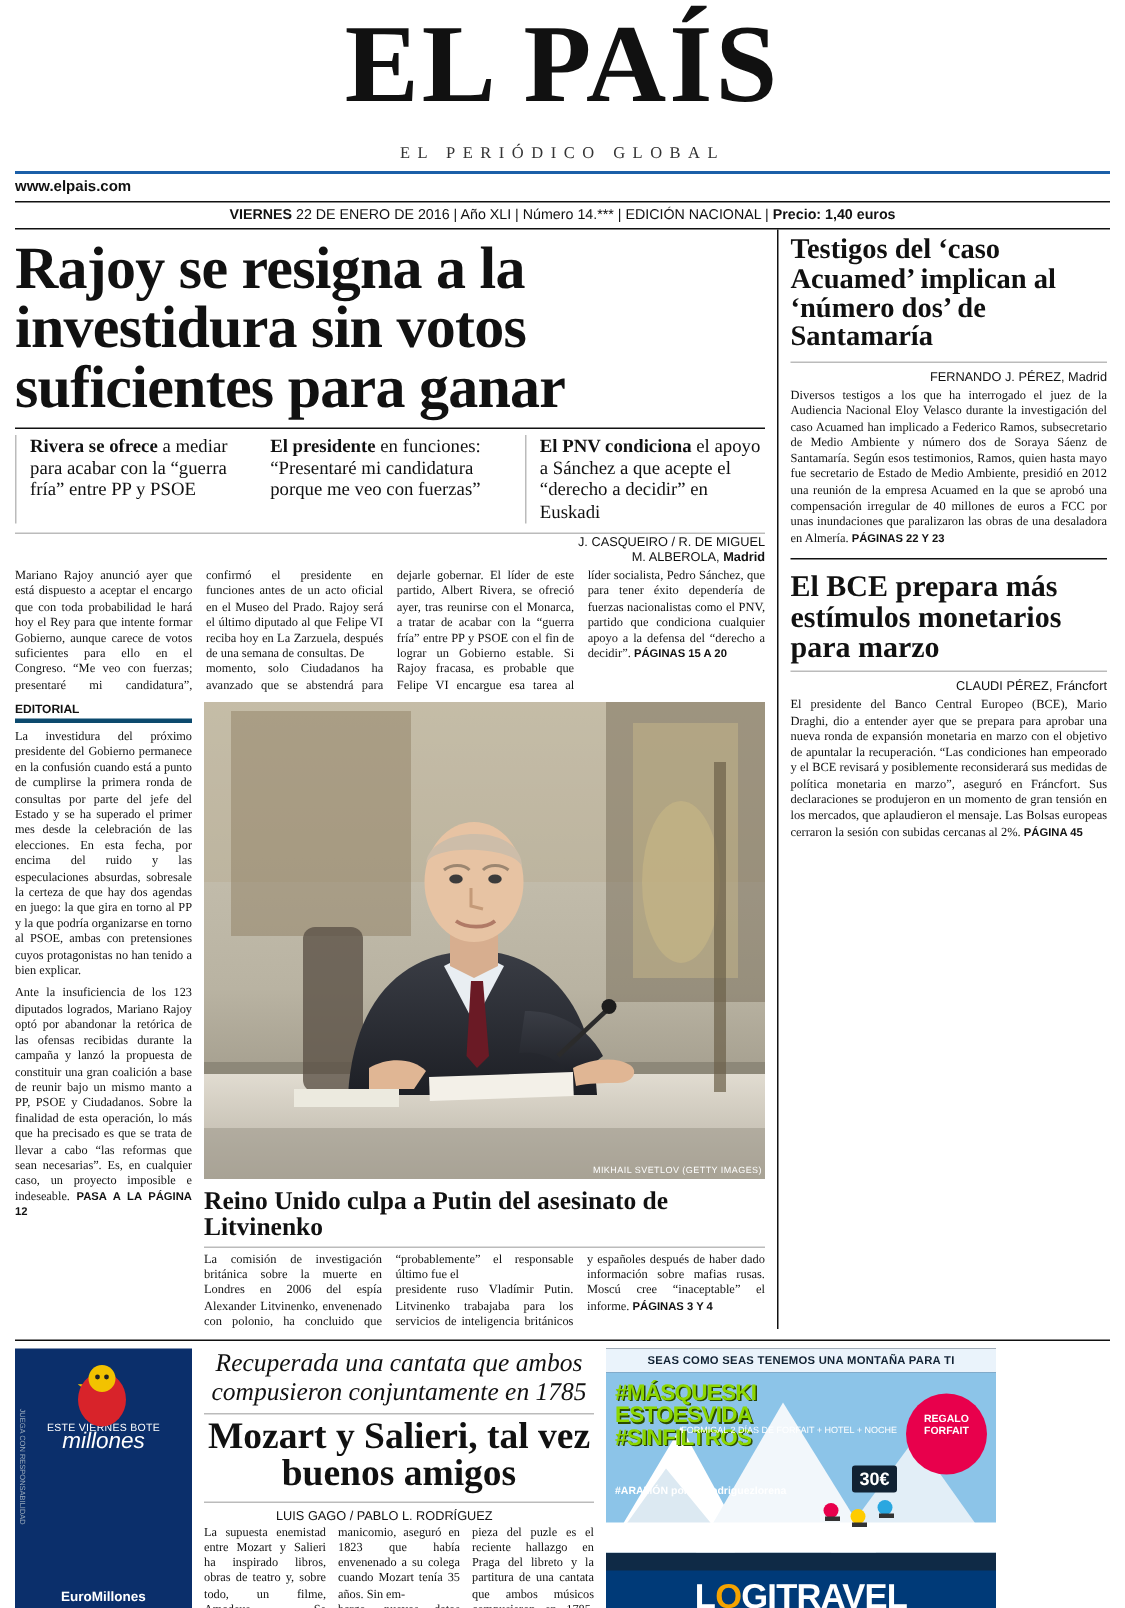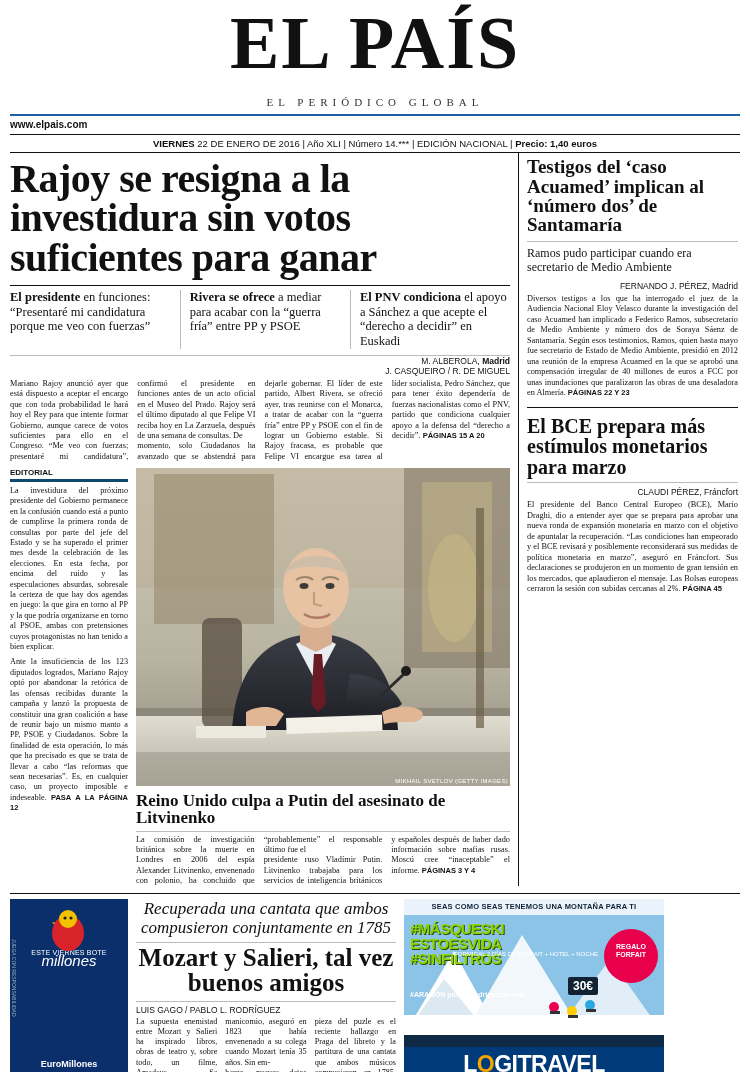--- a/index.html
+++ b/index.html
@@ -202,36 +202,36 @@
   <hr class="rule-thin">
 
   <div class="grid">
 
     <div class="col-left">
 
       <h1 class="headline">Rajoy se resigna a la investidura sin votos suficientes para ganar</h1>
       <hr class="rule-thin">
 
       <div class="subdeck">
+        <div class="sd sep-v" style="padding-left:9px;">
+          <b>Rivera se ofrece</b><span> a mediar para acabar con la “guerra fría” entre PP y PSOE</span>
+        </div>
         <div class="sd">
           <b>El presidente</b><span> en funciones: “Presentaré mi candidatura porque me veo con fuerzas”</span>
         </div>
         <div class="sd sep-v" style="padding-left:9px;">
-          <b>Rivera se ofrece</b><span> a mediar para acabar con la “guerra fría” entre PP y PSOE</span>
-        </div>
-        <div class="sd sep-v" style="padding-left:9px;">
           <b>El PNV condiciona</b><span> el apoyo a Sánchez a que acepte el “derecho a decidir” en Euskadi</span>
         </div>
       </div>
       <hr class="rule-thin2">
 
       <div class="byline">
+        <div>J. CASQUEIRO / R. DE MIGUEL</div>
         <div><span>M. ALBEROLA,</span>
           <b>Madrid</b></div>
-        <div>J. CASQUEIRO / R. DE MIGUEL</div>
       </div>
 
       <div class="cols4">
         <p>Mariano Rajoy anunció ayer que está dispuesto a aceptar el encargo que con toda probabilidad le hará hoy el Rey para que intente formar Gobierno, aunque carece de votos suficientes para ello en el Congreso. “Me veo con fuerzas; presentaré mi candidatura”, confirmó el presidente en funciones antes de un acto oficial en el Museo del Prado. Rajoy será el último diputado al que Felipe VI reciba hoy en La Zarzuela, después de una semana de consultas. De</p>
         <p><span>momento, solo Ciudadanos ha avanzado que se abstendrá para dejarle gobernar. El líder de este partido, Albert Rivera, se ofreció ayer, tras reunirse con el Monarca, a tratar de acabar con la “guerra fría” entre PP y PSOE con el fin de lograr un Gobierno estable. Si Rajoy fracasa, es probable que Felipe VI encargue esa tarea al líder socialista, Pedro Sánchez, que para tener éxito dependería de fuerzas nacionalistas como el PNV, partido que condiciona cualquier apoyo a la defensa del “derecho a decidir”.</span>
           <span class="pag">PÁGINAS 15 A 20</span></p>
       </div>
 
       <div class="mid">
 
@@ -312,21 +312,20 @@
               <span class="pag">PÁGINAS 3 Y 4</span></p>
           </div>
         </div>
 
       </div>
     </div>
 
     <div class="col-right">
       <h2 class="r1">Testigos del ‘caso Acuamed’ implican al ‘número dos’ de Santamaría</h2>
       <hr class="rule-thin2">
-      <p class="r-deck" style="margin-top:5px;">Ramos pudo participar cuando era secretario de Medio Ambiente</p>
       <div class="byline-r">FERNANDO J. PÉREZ, Madrid</div>
       <p class="body">
         <span>Diversos testigos a los que ha interrogado el juez de la Audiencia Nacional Eloy Velasco durante la investigación del caso Acuamed han implicado a Federico Ramos, subsecretario de Medio Ambiente y número dos de Soraya Sáenz de Santamaría. Según esos testimonios, Ramos, quien hasta mayo fue secretario de Estado de Medio Ambiente, presidió en 2012 una reunión de la empresa Acuamed en la que se aprobó una compensación irregular de 40 millones de euros a FCC por unas inundaciones que paralizaron las obras de una desaladora en Almería.</span>
         <span class="pag">PÁGINAS 22 Y 23</span>
       </p>
 
       <hr class="rule-thin" style="margin-top:8px;">
       <h2 class="r2">El BCE prepara más estímulos monetarios para marzo</h2>
       <hr class="rule-thin2">
       <div class="byline-r">CLAUDI PÉREZ, Fráncfort</div>
@@ -354,21 +353,21 @@
         <div class="url">nadaesmasgrande.com</div>
         <div class="side">JUEGA CON RESPONSABILIDAD</div>
       </div>
     </div>
 
     <div class="mid-bottom">
       <p class="kicker">Recuperada una cantata que ambos compusieron conjuntamente en 1785</p>
       <hr class="rule-thin2">
       <h2>Mozart y Salieri, tal vez buenos amigos</h2>
       <hr class="rule-thin2">
-      <div class="byline2" style="margin-top:3px;">LUIS GAGO / PABLO L. RODRÍGUEZ</div>
+      <div class="byline2" style="margin-top:3px;margin-left:48px;">LUIS GAGO / PABLO L. RODRÍGUEZ</div>
       <div class="cols3b">
         <p>La supuesta enemistad entre Mozart y Salieri ha inspirado libros, obras de teatro y, sobre todo, un filme, Amadeus. Se fundamenta en el hecho de que un viejo y demente Salieri, recluido en un manicomio, aseguró en 1823 que había envenenado a su colega cuando Mozart tenía 35 años. Sin em-</p>
         <p><span>bargo, nuevos datos cuestionan ese mito y apuntan a que, al menos por un tiempo, colaboraron. La última pieza del puzle es el reciente hallazgo en Praga del libreto y la partitura de una cantata que ambos músicos compusieron en 1785. La obra, que se creía perdida, será ahora reeditada y llevada a escena.</span>
           </p>
       </div>
     </div>
 
     <div class="ad-right">
       <div class="ad-logi">
         <div class="top">SEAS COMO SEAS TENEMOS UNA MONTAÑA PARA TI</div>

